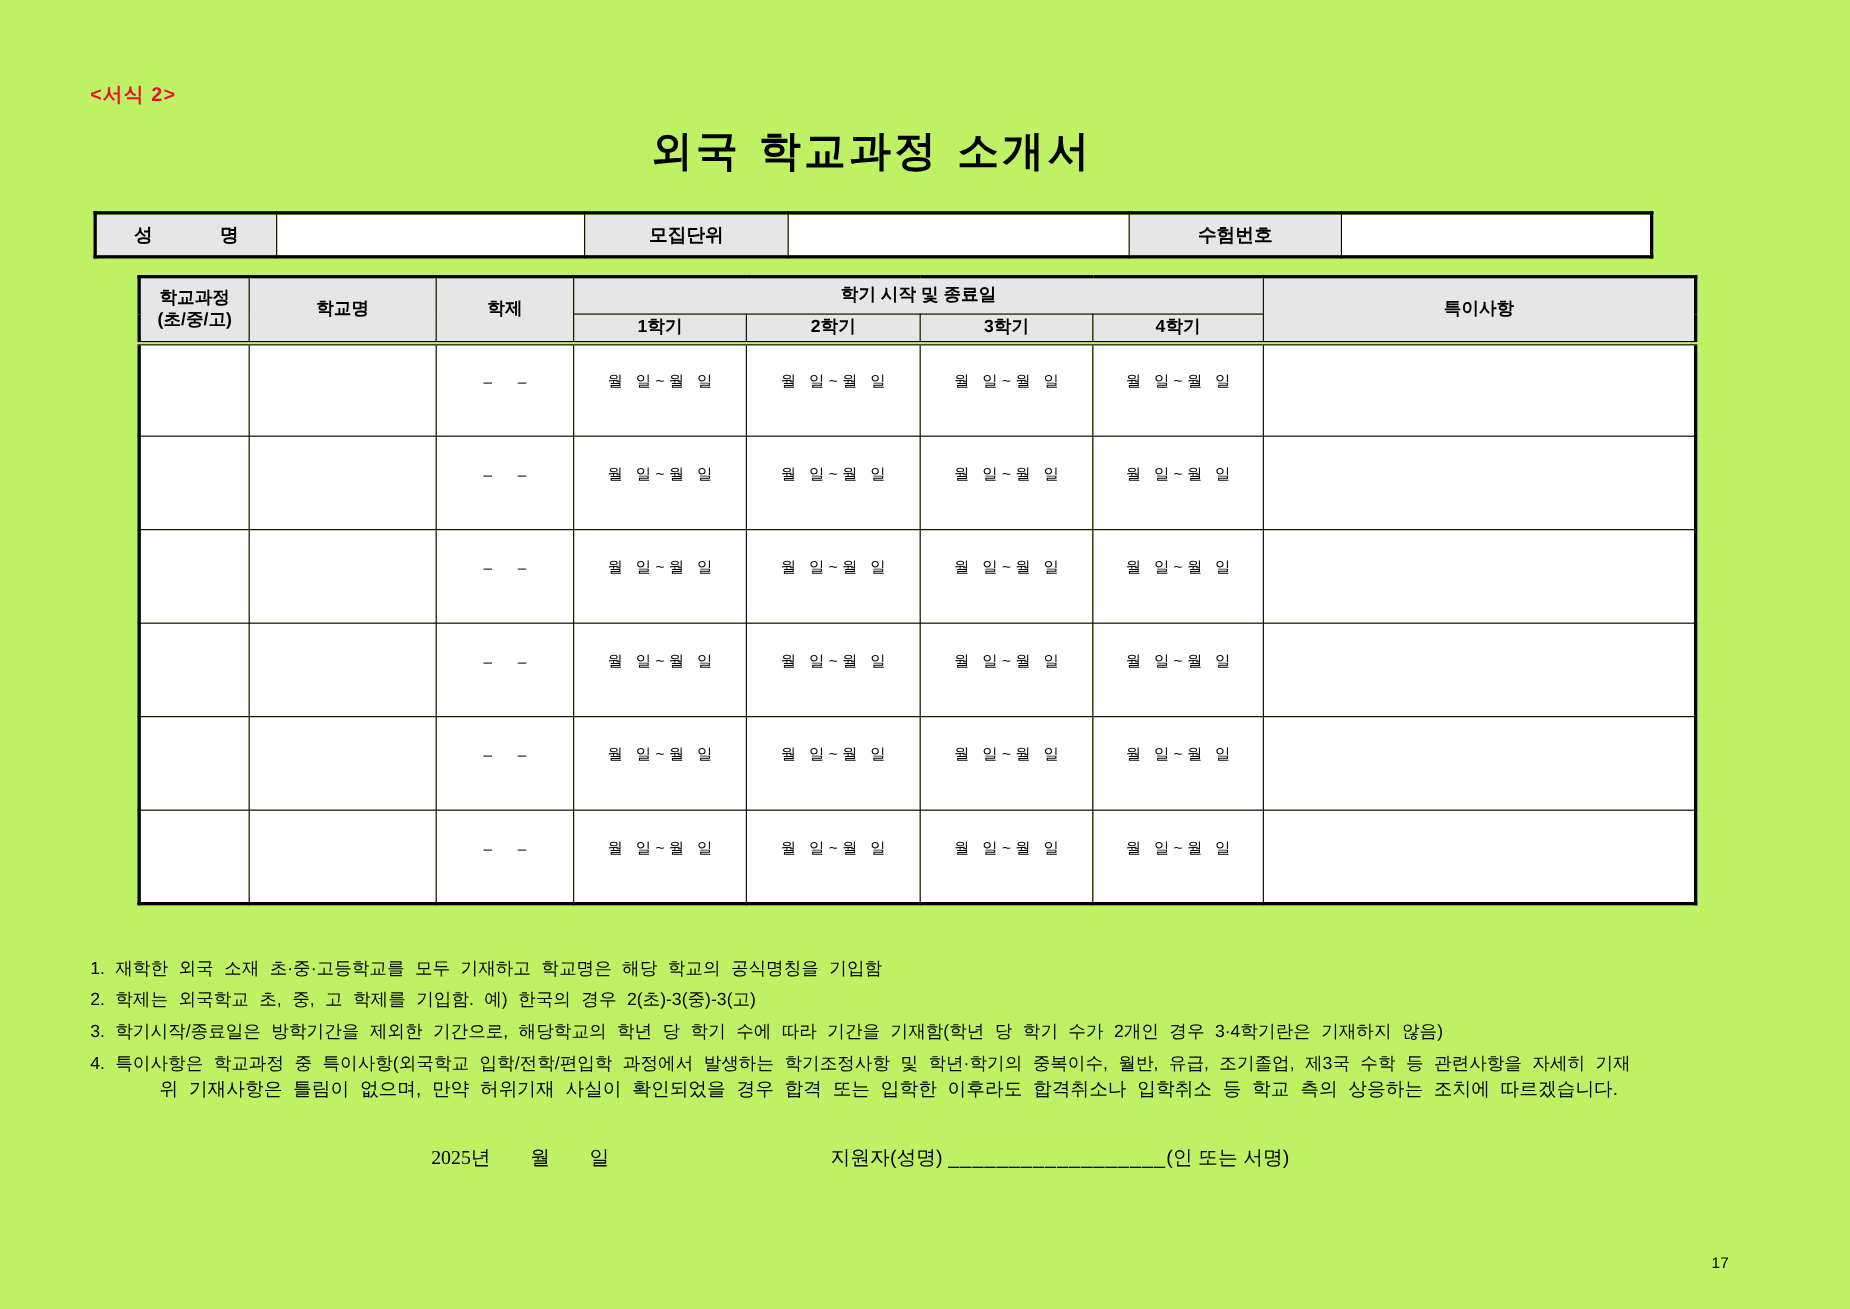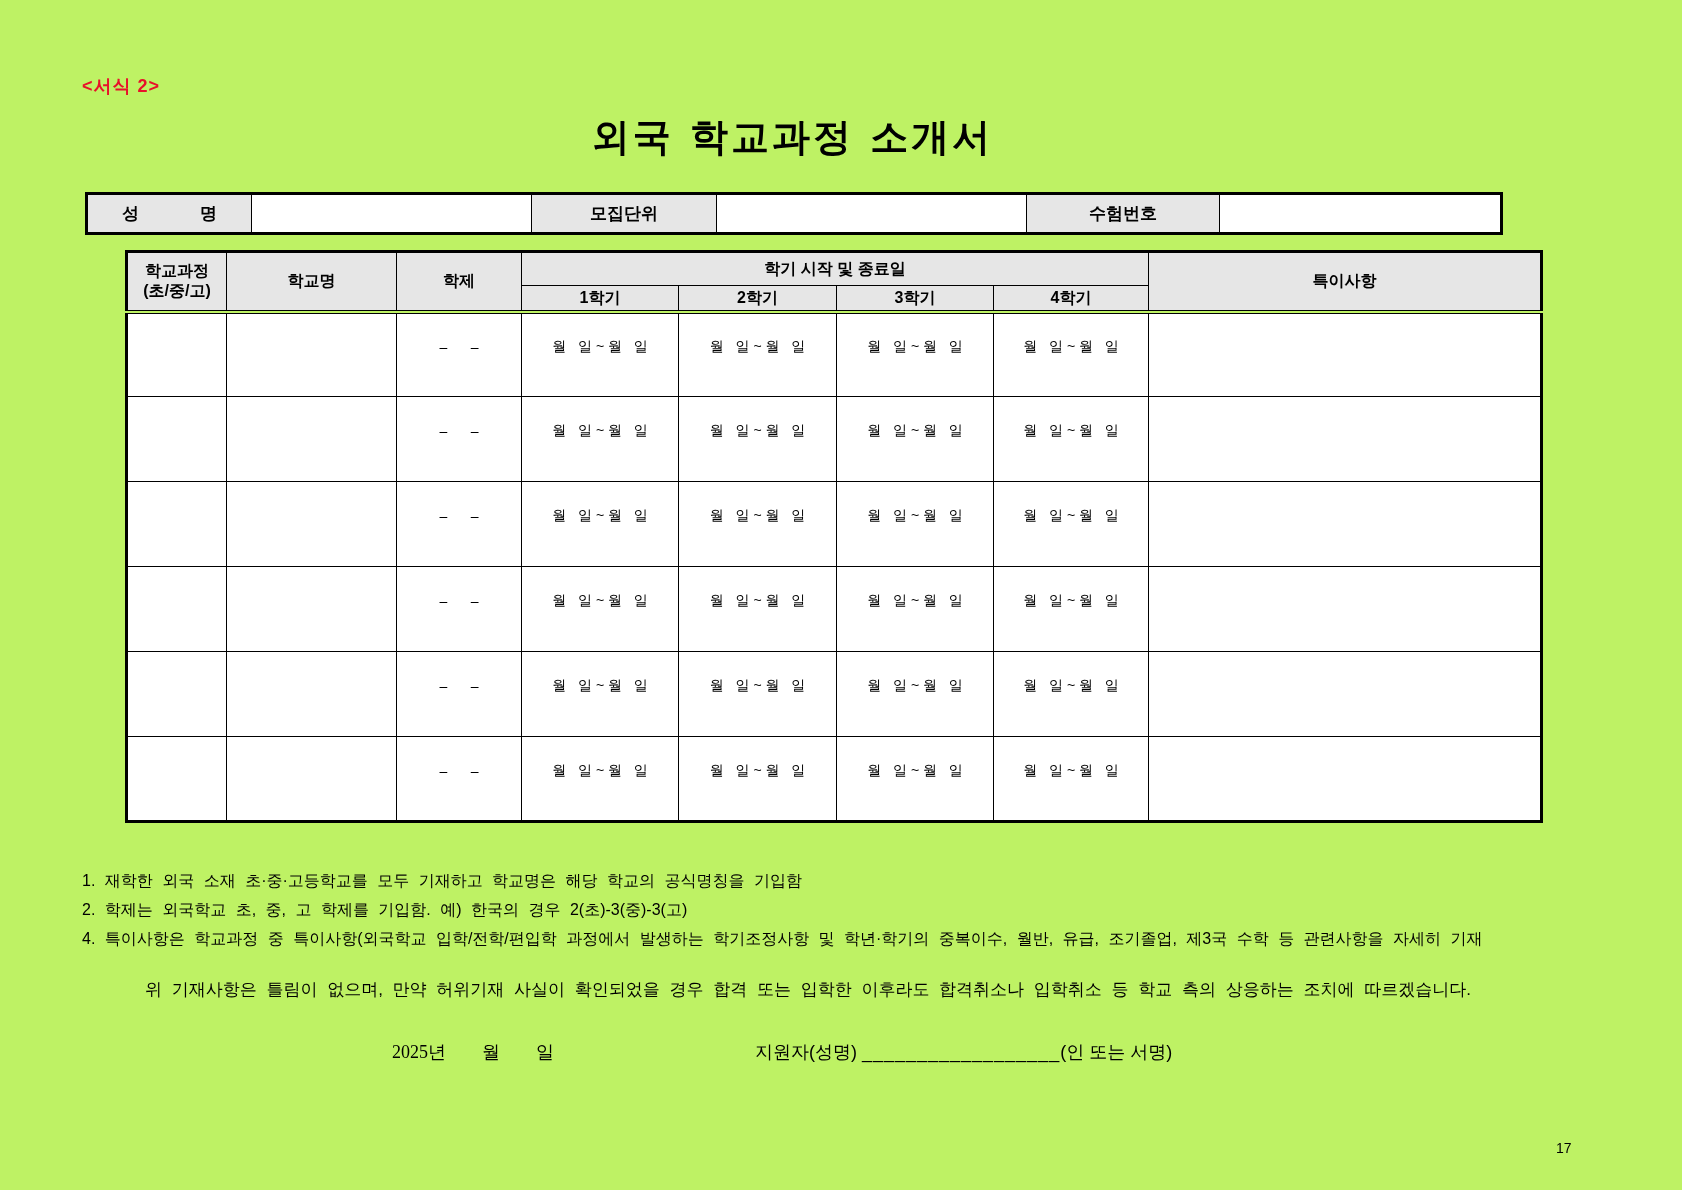--- a/index.html
+++ b/index.html
@@ -249,20 +249,21 @@
           <td>월   일 ~ 월   일</td>
           <td>월   일 ~ 월   일</td>
           <td></td>
         </tr>
       </tbody>
     </table>
 
     <ul class="footnotes">
       <li>1. 재학한 외국 소재 초·중·고등학교를 모두 기재하고 학교명은 해당 학교의 공식명칭을 기입함</li>
       <li>2. 학제는 외국학교 초, 중, 고 학제를 기입함. 예) 한국의 경우 2(초)-3(중)-3(고)</li>
+      <li>3. 학기시작/종료일은 방학기간을 제외한 기간으로, 해당학교의 학년 당 학기 수에 따라 기간을 기재함(학년 당 학기 수가 2개인 경우 3·4학기란은 기재하지 않음)</li>
       <li>4. 특이사항은 학교과정 중 특이사항(외국학교 입학/전학/편입학 과정에서 발생하는 학기조정사항 및 학년·학기의 중복이수, 월반, 유급, 조기졸업, 제3국 수학 등 관련사항을 자세히 기재</li>
     </ul>
 
     <div class="declaration">위 기재사항은 틀림이 없으며, 만약 허위기재 사실이 확인되었을 경우 합격 또는 입학한 이후라도 합격취소나 입학취소 등 학교 측의 상응하는 조치에 따르겠습니다.</div>
 
     <div class="signature-row">
       <span class="sig-date">2025년        월        일</span>
       <span class="sig-applicant"><span>지원자(성명) </span><span class="sig-underline">__________________</span><span>(인 또는 서명)</span></span>
     </div>
 

